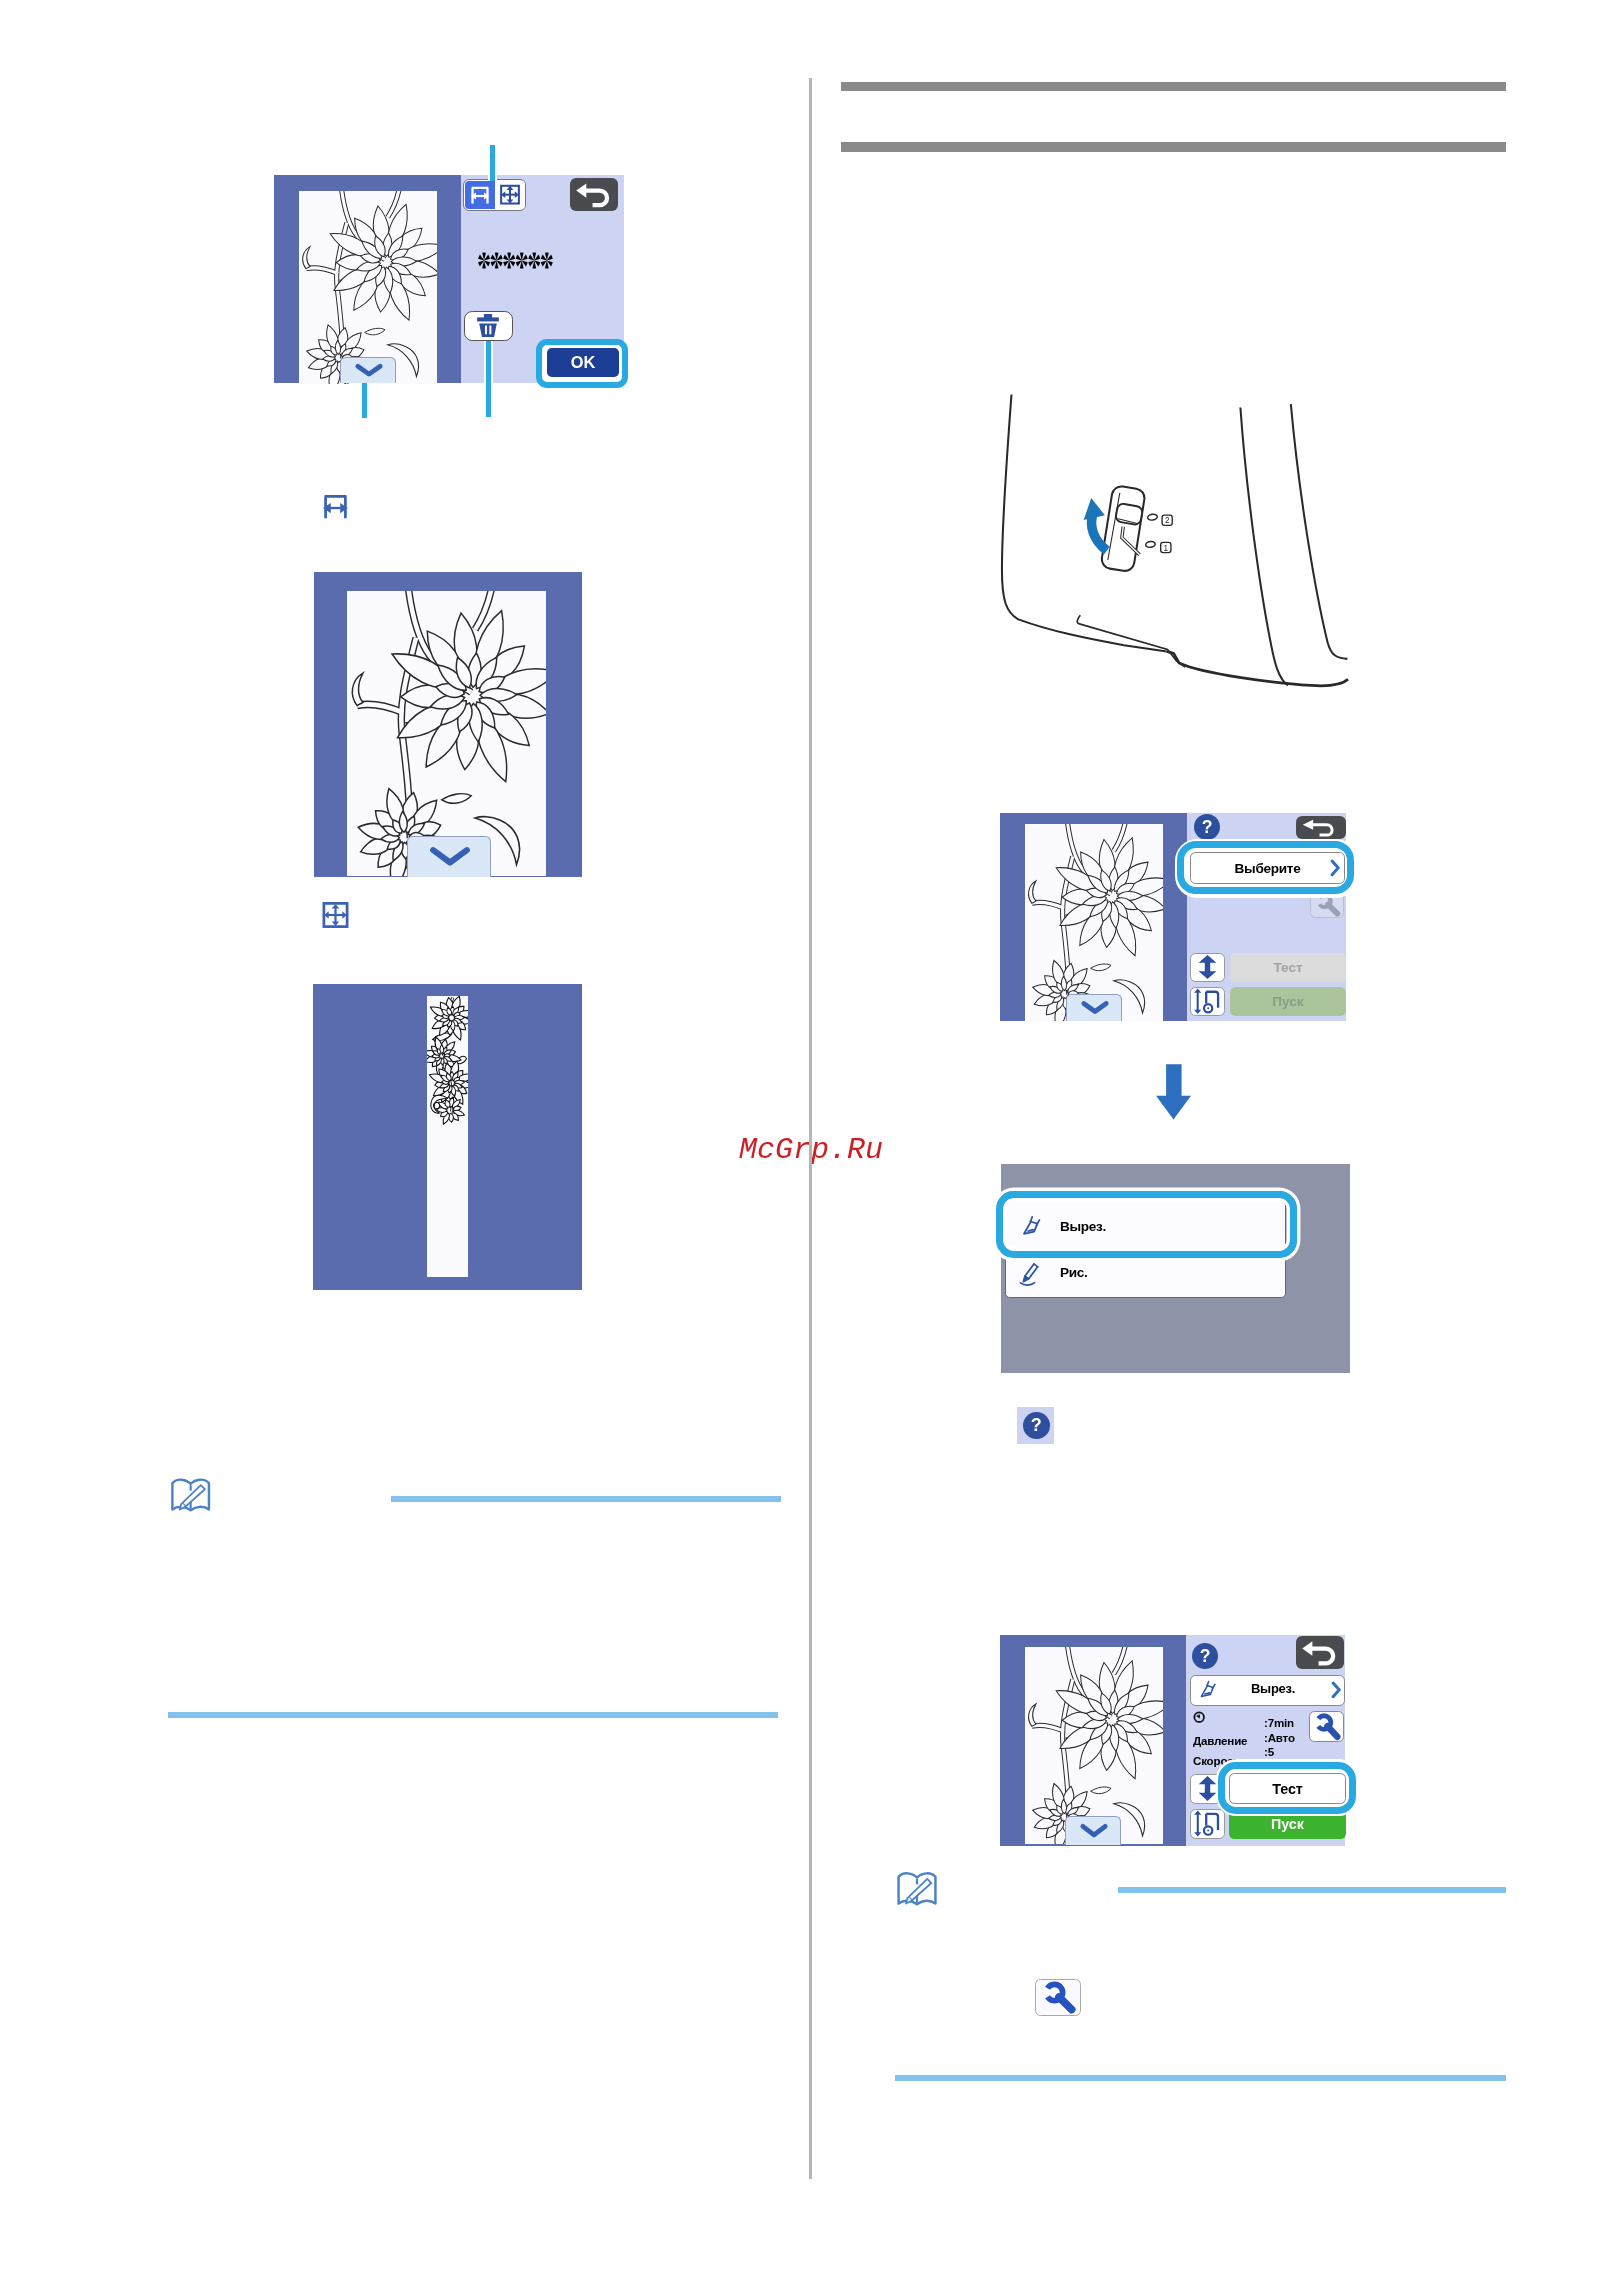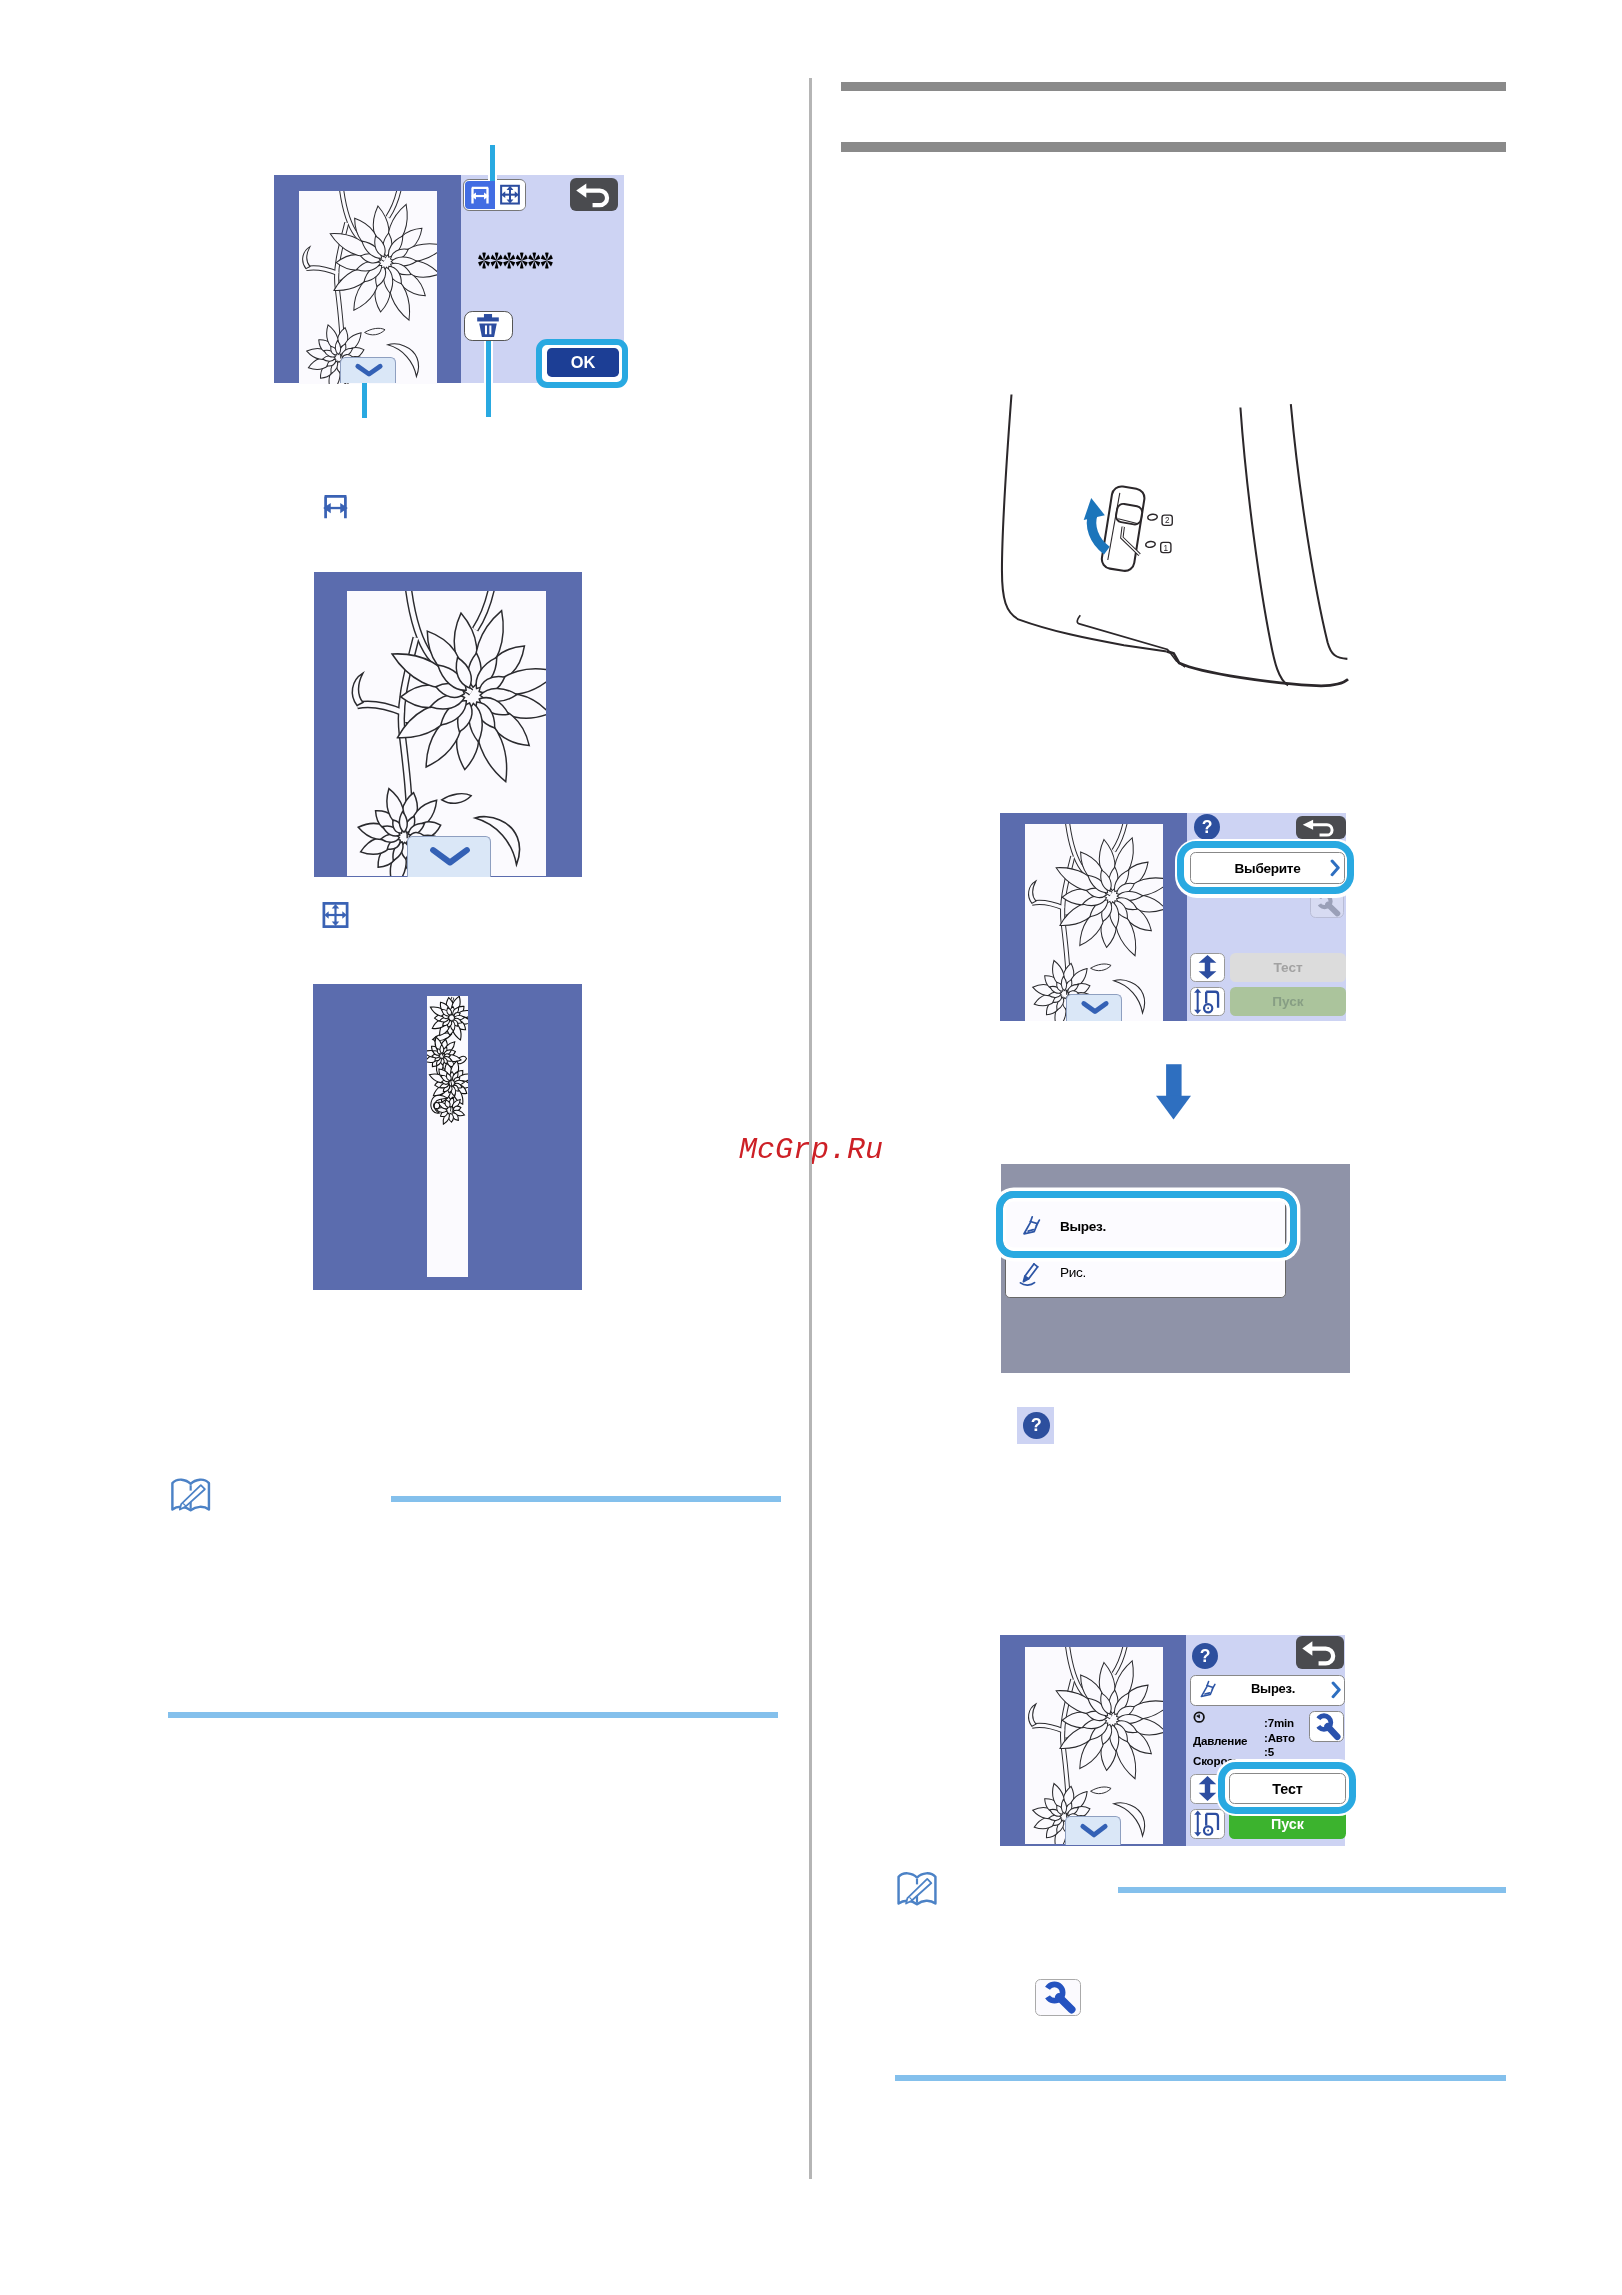--- a/index.html
+++ b/index.html
@@ -597,21 +597,21 @@
 <div style="left:1017px;top:1261px;width:24.5px;height:24.5px">
     <svg width="24.5" height="24.5" viewBox="0 0 36 36" style="position:absolute;left:0;top:0;">
       <path d="M24.857142857142854,4.285714285714286 L11.571428571428571,22.285714285714285" fill="none" stroke="#2d55a5" stroke-width="2.6" stroke-linejoin="round" stroke-linecap="round"></path>
       <path d="M30.428571428571427,8.571428571428571 L17.142857142857142,26.142857142857142" fill="none" stroke="#2d55a5" stroke-width="2.6" stroke-linejoin="round" stroke-linecap="round"></path>
       <path d="M24.857142857142854,4.285714285714286 L30.428571428571427,8.571428571428571" fill="none" stroke="#2d55a5" stroke-width="2.6" stroke-linejoin="round" stroke-linecap="round"></path>
       <path d="M11.571428571428571,22.285714285714285 L9.428571428571429,30.428571428571427 L17.142857142857142,26.142857142857142 Z" fill="#2d55a5" stroke="#2d55a5" stroke-width="2.6" stroke-linejoin="round" stroke-linecap="round"></path>
       <path d="M5.142857142857142,32.14285714285714 C11.142857142857142,36.857142857142854 20.57142857142857,36.0 25.71428571428571,31.71428571428571" fill="none" stroke="#2d55a5" stroke-width="2.6" stroke-linejoin="round" stroke-linecap="round"></path>
     </svg>
   </div>
 
-<div style="left:1060px;top:1265px;width:95px;height:20.4px;color:#000;font-weight:normal;font-size:13.6px;letter-spacing:-0.3px">Рис.</div>
+<div style="left:1060px;top:1265px;width:95px;height:20.4px;color:#000;font-weight:bold;font-size:13.6px;letter-spacing:-0.3px">Рис.</div>
 
 <div style="left:996px;top:1191px;width:301px;height:67px;border:7.5px solid #29a9e1;border-radius:17.7px;box-shadow:0 0 0 3.4px #fff, inset 0 0 0 3.4px #fff"></div>
 
 <div style="left:1017px;top:1407px;width:37px;height:37px;background:#cdd3f3"></div>
 
 <div style="position:absolute;left:1023px;top:1412px;width:26.6px;height:26.6px;background:#2d4f9e;border-radius:50%;color:#fff;font-weight:bold;font-size:18px;text-align:center;line-height:26.6px">?</div>
 
 <div style="left:1000px;top:1635px;width:345px;height:211px;background:#cdd3f3">
 
 <div style="position:absolute;left:0px;top:0px;width:186px;height:211px;background:#5b6cae"></div>

